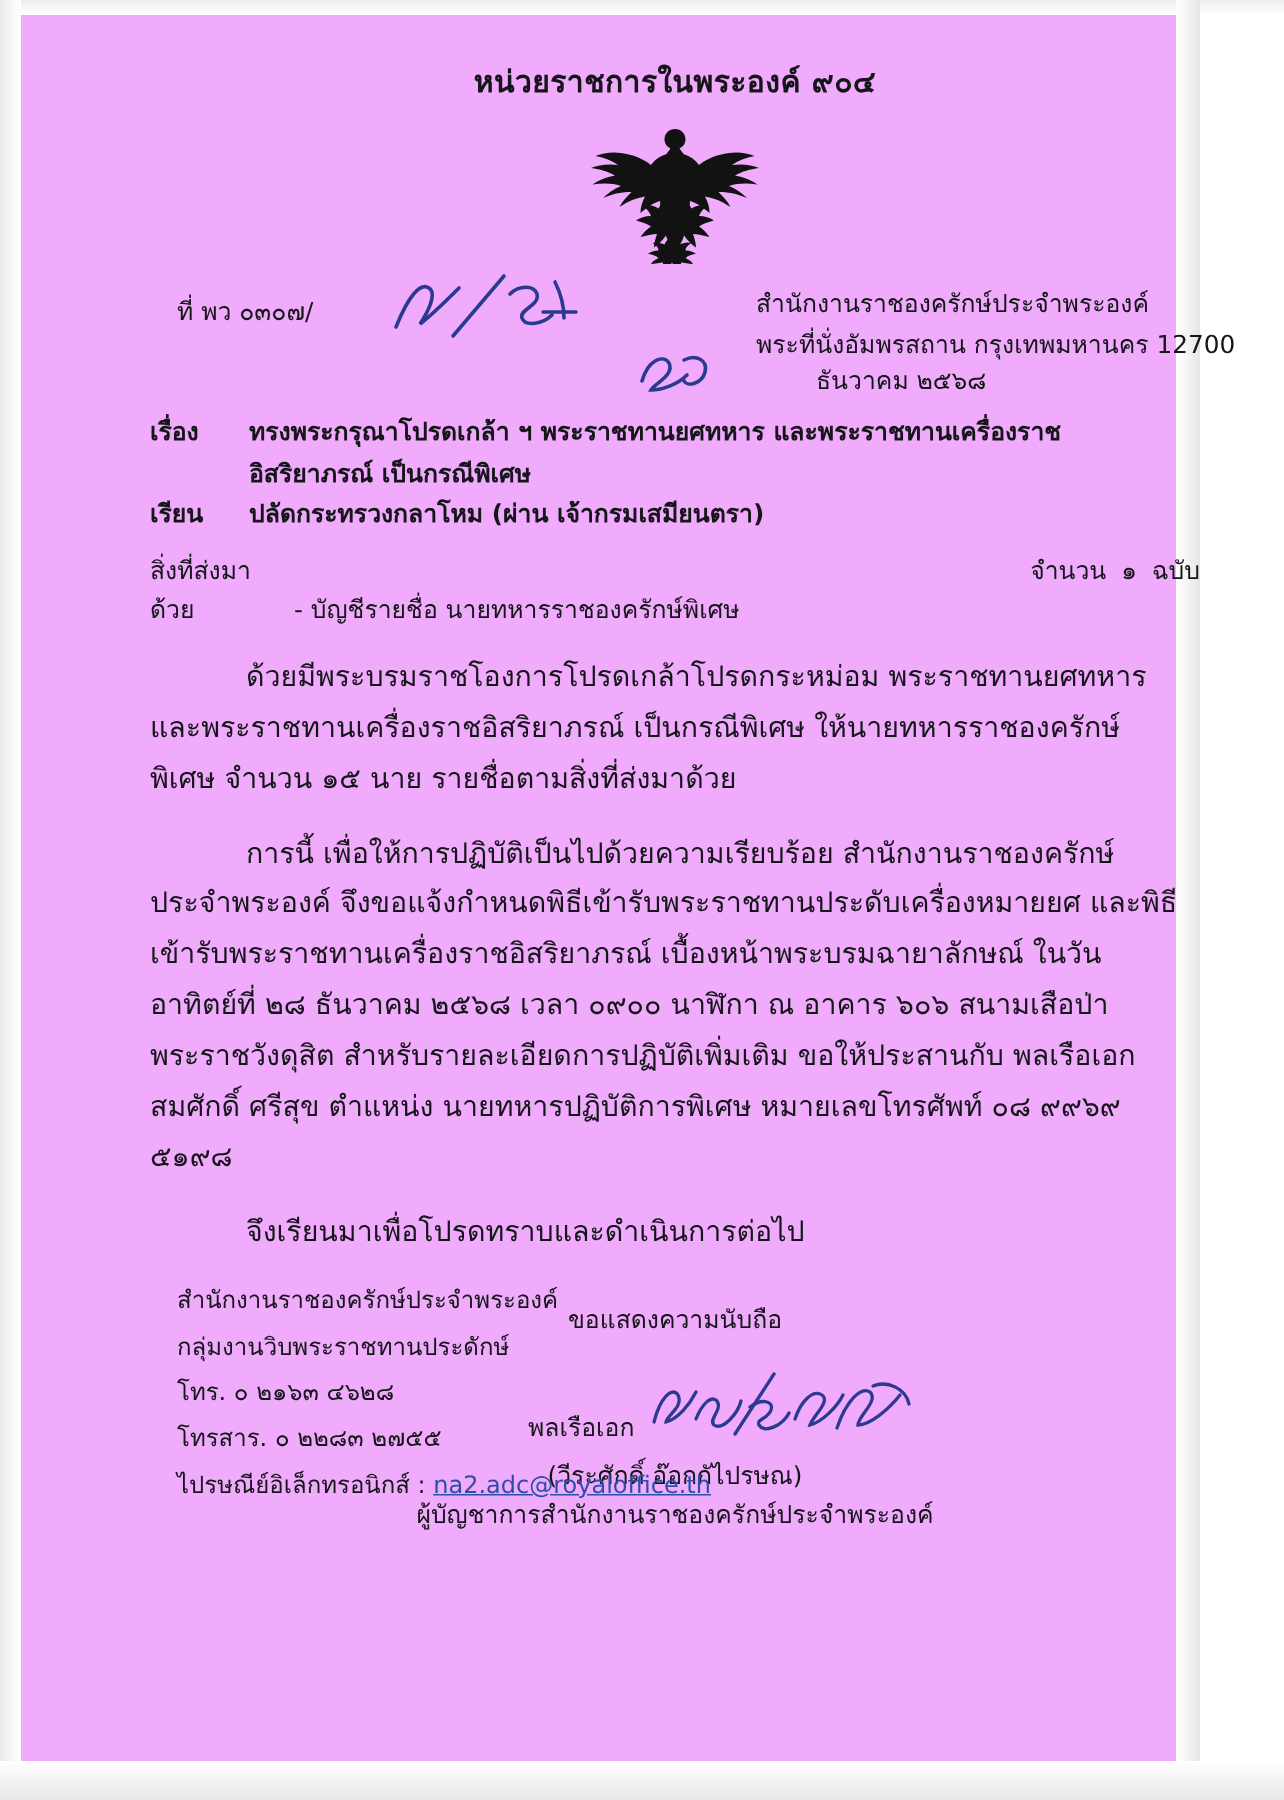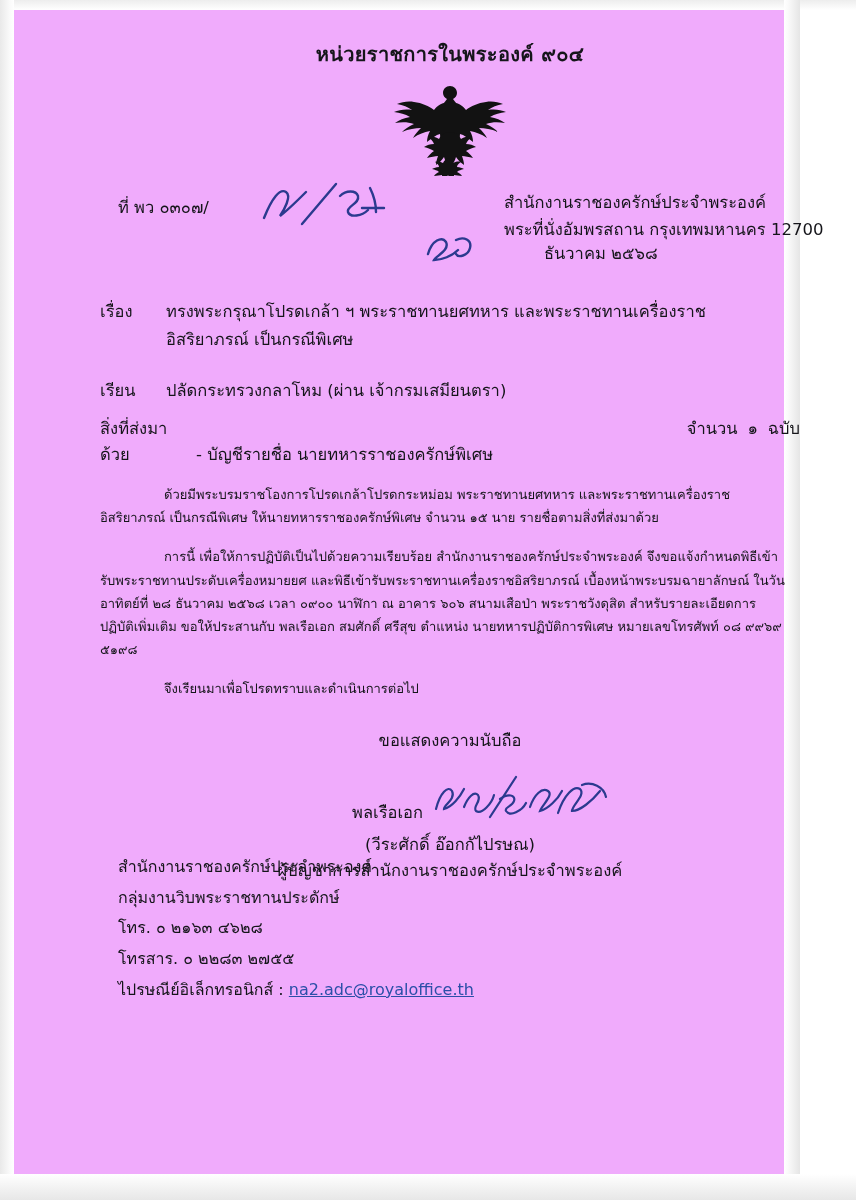--- a/index.html
+++ b/index.html
@@ -110,23 +110,24 @@
     position: absolute;
     left: 396px;
     top: 0px;
     font-size: 16.5px;
     white-space: nowrap;
     margin-left: 48px;
   }
 
   .field {
     position: relative;
-    margin-top: 24px;
+    margin-top: 0;
     font-size: 16.5px;
     line-height: 1.68;
+    font-weight: bold;
   }
   .field .lbl {
     display: inline-block;
     width: 66px;
     vertical-align: top;
   }
   .field .val {
     display: inline-block;
     width: 600px;
     vertical-align: top;
@@ -145,21 +146,21 @@
   .field-attach .val { display: inline-block; }
   .field-attach .count {
     position: absolute;
     right: 0;
     top: 0;
     white-space: nowrap;
     font-family: Liberation Mono, monospace;
   }
 
   .para {
-    font-size: 13px;
+    font-size: 19px;
     line-height: 1.78;
     text-align: left;
     margin-top: 16px;
     width: 686px;
   }
   .para .indent { display: inline-block; width: 64px; }
 
   .closing {
     margin-top: 27px;
     text-align: center;

